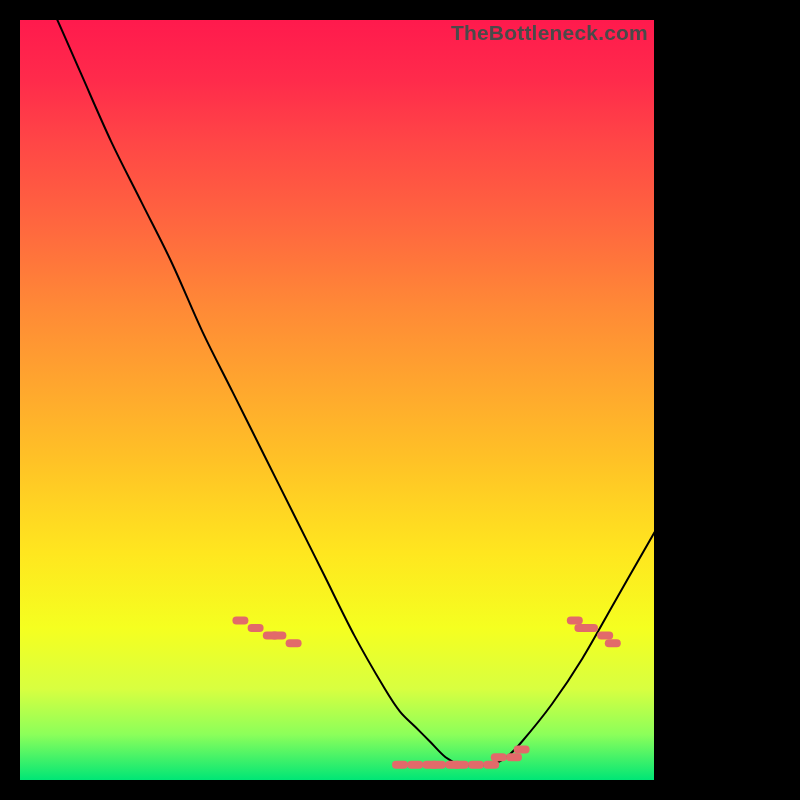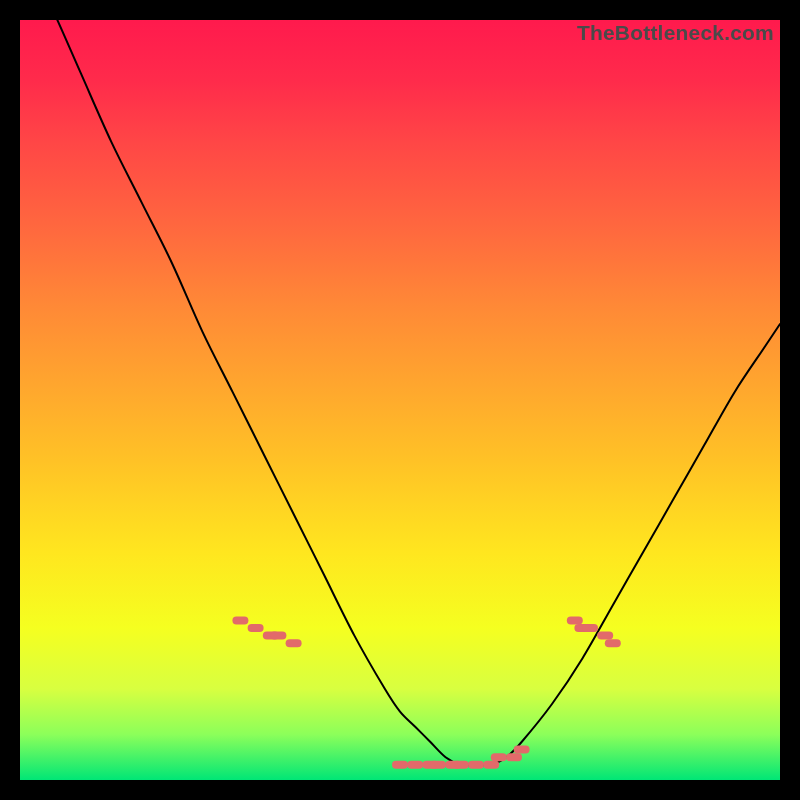--- a/index.html
+++ b/index.html
@@ -8,21 +8,21 @@
     width: 800px;
     height: 800px;
     background: #000;
     overflow: hidden;
     font-family: Arial, Helvetica, sans-serif;
   }
   .frame {
     position: absolute;
     left: 20px;
     top: 20px;
-    width: 760px;
+    width: 634px;
     height: 760px;
     background: linear-gradient(to bottom,
       #ff1a4d 0%,
       #ff2b4b 8%,
       #ff4646 16%,
       #ff6a3e 28%,
       #ff8a36 38%,
       #ffa62e 48%,
       #ffc226 58%,
       #ffe61f 70%,

